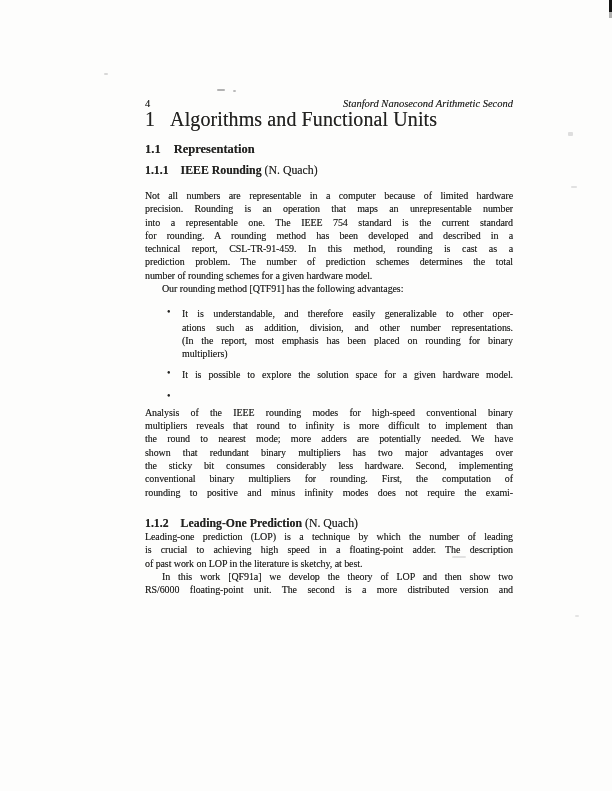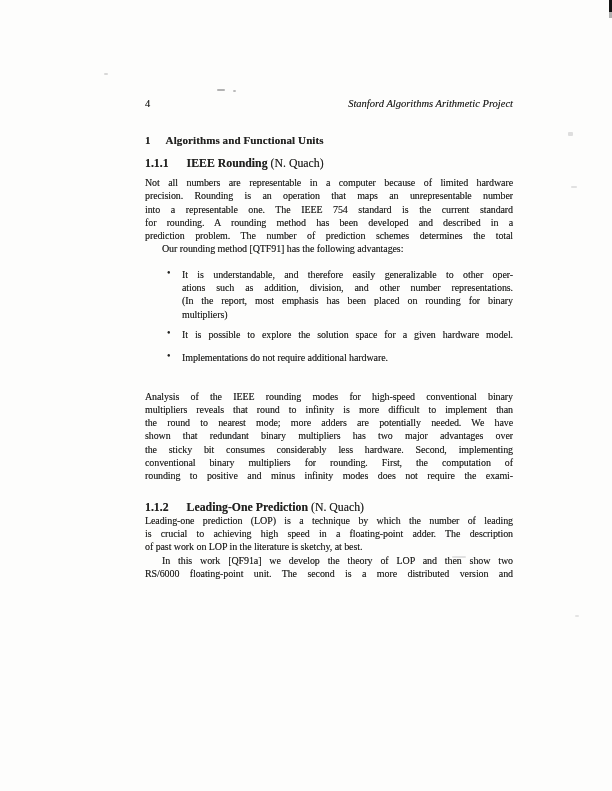--- a/index.html
+++ b/index.html
@@ -22,53 +22,52 @@
   .running-header {
     margin-top: 97px;
     display: flex;
     justify-content: space-between;
     align-items: baseline;
     font-size: 10.5px;
     line-height: 13px;
   }
   .running-title { font-style: italic; }
   .sec {
-    margin-top: 21px;
-    font-size: 11px;
+    font-size: 20px;
     line-height: 18px;
-    font-weight: bold;
+    font-weight: normal;
     letter-spacing: 0.1px;
   }
   .sec .num { margin-right: 15px; }
   .subsec {
     margin-top: 14px;
     font-size: 12.5px;
     line-height: 14px;
     font-weight: bold;
   }
   .subsec .num { margin-right: 13px; }
   .subsubsec {
     font-size: 11.8px;
     line-height: 13px;
     font-weight: bold;
   }
-  .subsubsec .num { margin-right: 18px; }
+  .subsubsec .num { margin-right: 12px; }
   .subsubsec .author { font-weight: normal; margin-left: 3px; }
   .h111 { margin-top: 8px; }
   .h112 { margin-top: 18px; }
   .para {
     font-size: 10px;
     line-height: 13.3px;
     letter-spacing: -0.1px;
     word-spacing: 0.1px;
   }
   .line { text-align: justify; text-align-last: justify; }
   .line.last { text-align-last: left; }
   .para.indent .line:first-child { text-indent: 17px; }
-  .p1 { margin-top: 6px; }
+  .p1 { margin-top: 12px; }
   .bullets { margin-top: 12px; }
   .bullet-item { position: relative; padding-left: 37px; }
   .bullet-item.b2 { margin-top: 7px; }
   .bullet-item.b3 { margin-top: 10px; }
   .bullet-glyph {
     position: absolute;
     left: 22px;
     top: -1px;
     font-size: 10px;
   }
@@ -99,38 +98,43 @@
   <div class="artifact speck-a"></div>
   <div class="artifact speck-b"></div>
   <div class="artifact speck-c"></div>
   <div class="artifact speck-d"></div>
   <div class="artifact speck-e"></div>
 
   <div class="content">
 
     <div class="running-header">
       <span class="page-num">4</span>
-      <span class="running-title">Stanford Algorithms Arithmetic Project</span>
+      <span class="running-title">Stanford Nanosecond Arithmetic Second</span>
     </div>
 
     <div class="sec">
       <span class="num">1</span><span>Algorithms and Functional Units</span>
     </div>
 
+    <div class="subsec">
+      <span class="num">1.1</span><span>Representation</span>
+    </div>
 
     <div class="subsubsec h111">
       <span class="num">1.1.1</span><span>IEEE Rounding</span><span class="author">(N. Quach)</span>
     </div>
 
     <div class="para p1">
         <div class="line">Not all numbers are representable in a computer because of limited hardware</div>
         <div class="line">precision. Rounding is an operation that maps an unrepresentable number</div>
         <div class="line">into a representable one. The IEEE 754 standard is the current standard</div>
         <div class="line">for rounding. A rounding method has been developed and described in a</div>
+        <div class="line">technical report, CSL-TR-91-459. In this method, rounding is cast as a</div>
         <div class="line">prediction problem. The number of prediction schemes determines the total</div>
+        <div class="line last">number of rounding schemes for a given hardware model.</div>
       </div>
 
     <div class="para indent">
         <div class="line last">Our rounding method [QTF91] has the following advantages:</div>
       </div>
 
     <div class="bullets">
       <div class="bullet-item b1">
         <span class="bullet-glyph">•</span>
         <div class="para bullet-text">
@@ -141,23 +145,20 @@
           </div>
       </div>
       <div class="bullet-item b2">
         <span class="bullet-glyph">•</span>
         <div class="para bullet-text">
             <div class="line">It is possible to explore the solution space for a given hardware model.</div>
           </div>
       </div>
       <div class="bullet-item b3">
         <span class="bullet-glyph">•</span>
-        <div class="para bullet-text">
-            <div class="line last">Implementations do not require additional hardware.</div>
-          </div>
       </div>
     </div>
 
     <div class="para p3">
         <div class="line">Analysis of the IEEE rounding modes for high-speed conventional binary</div>
         <div class="line">multipliers reveals that round to infinity is more difficult to implement than</div>
         <div class="line">the round to nearest mode; more adders are potentially needed. We have</div>
         <div class="line">shown that redundant binary multipliers has two major advantages over</div>
         <div class="line">the sticky bit consumes considerably less hardware. Second, implementing</div>
         <div class="line">conventional binary multipliers for rounding. First, the computation of</div>

